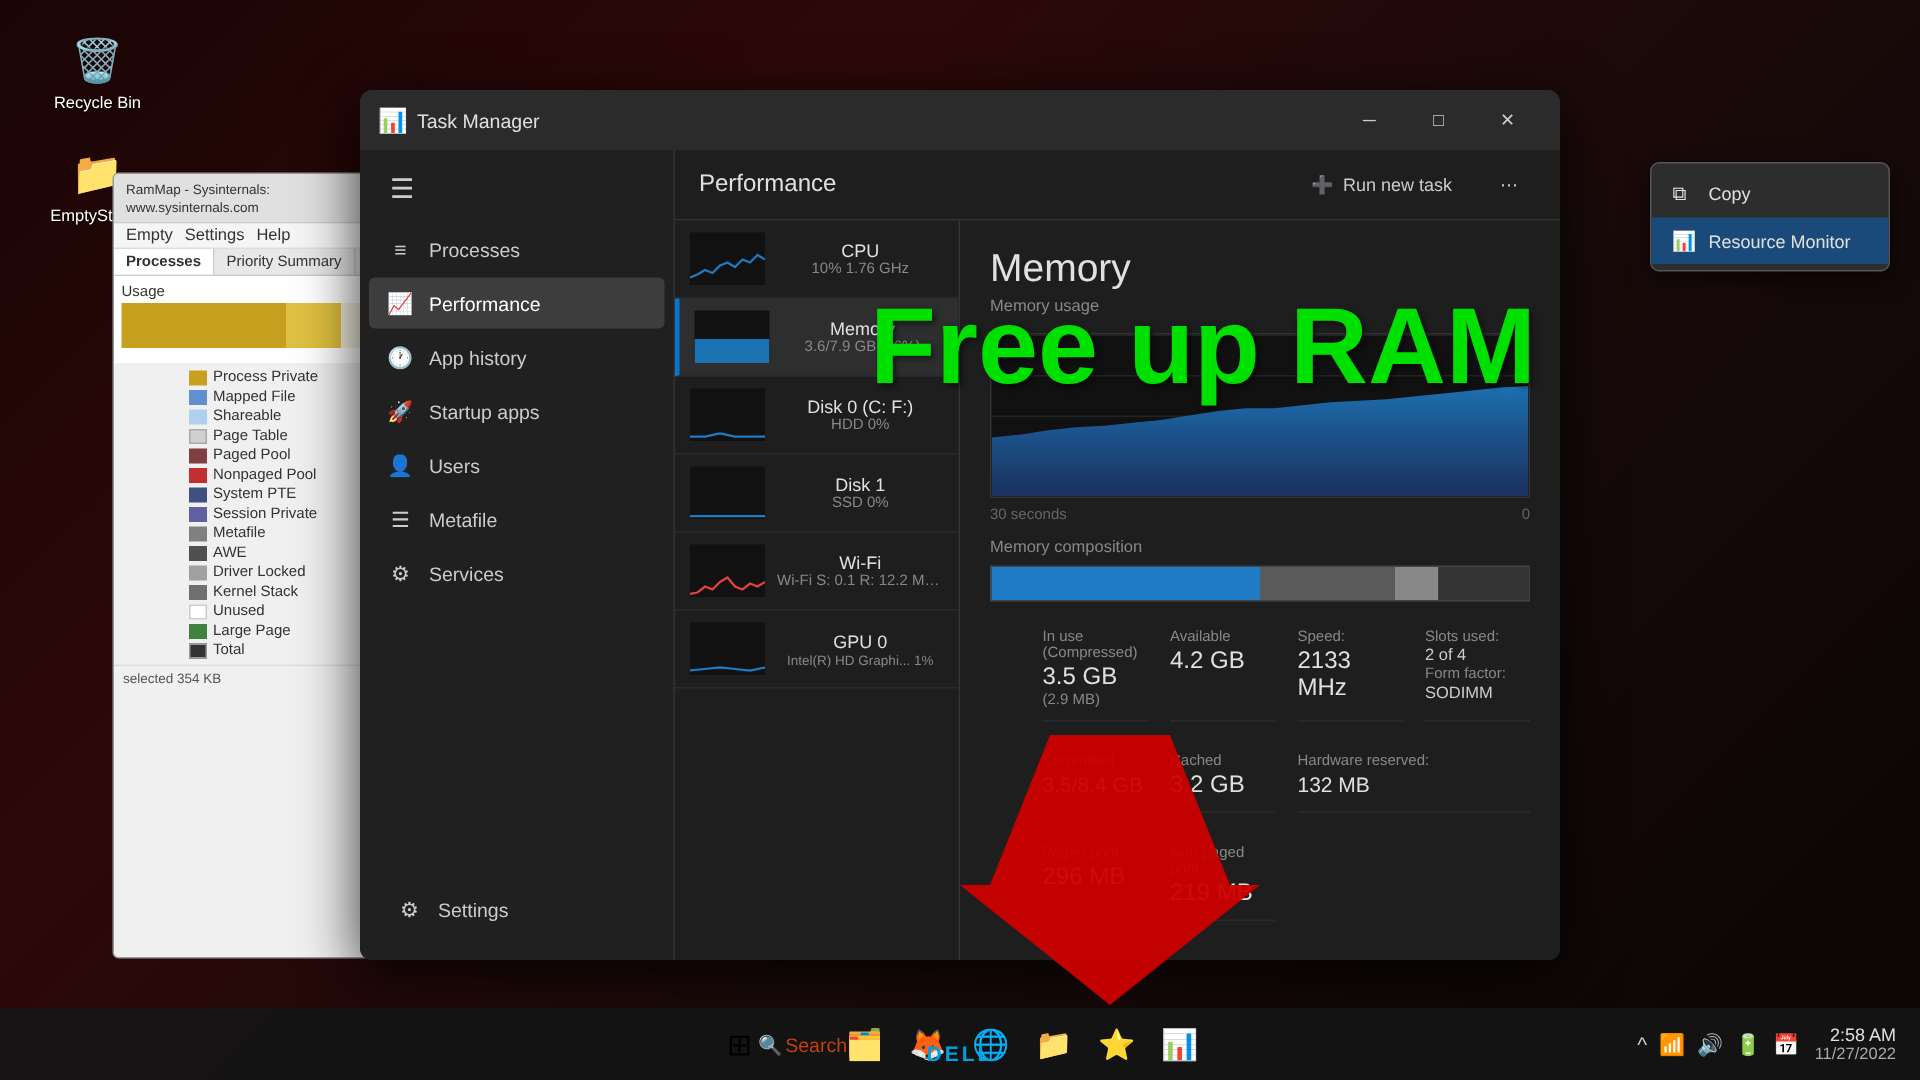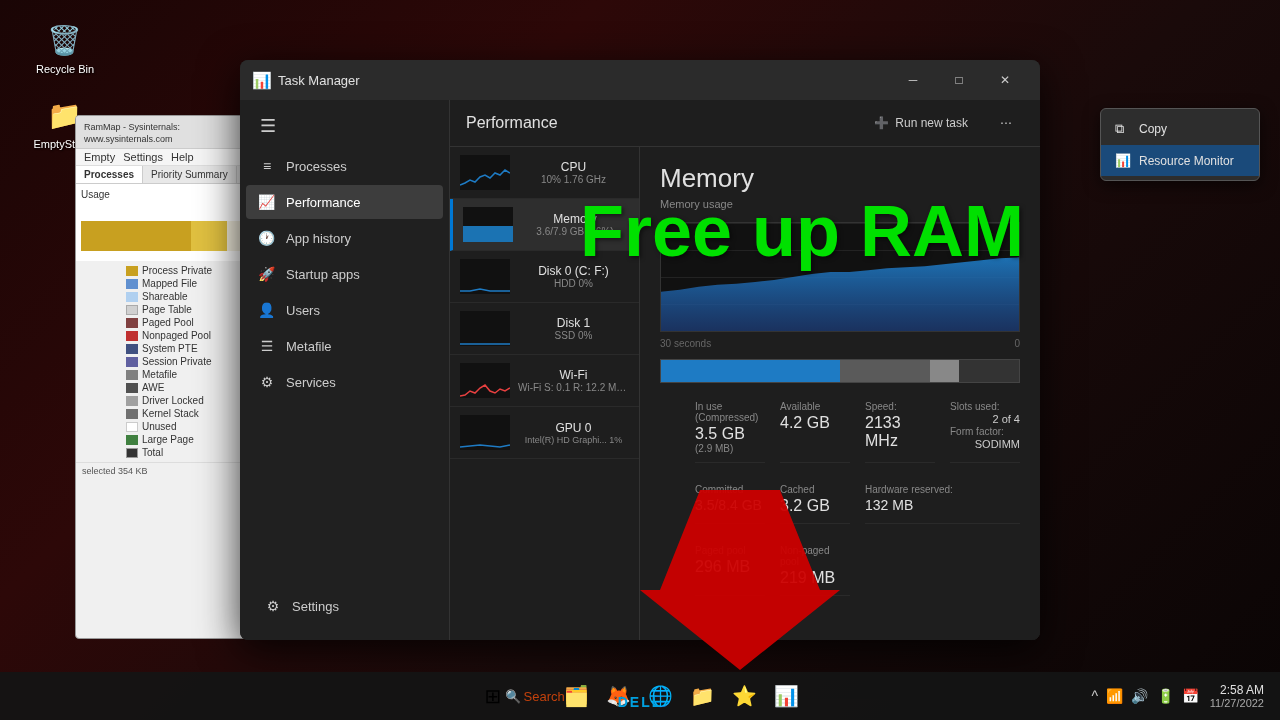--- a/index.html
+++ b/index.html
@@ -398,21 +398,20 @@
       flex-direction: column;
       gap: 1px;
     }
     .stat-sub-row {
       color: #888;
       font-size: 10px;
     }
     .stat-sub-val {
       color: #ccc;
       font-size: 11px;
-      text-align: right;
     }
 
     
     .context-menu {
       position: absolute;
       top: 108px;
       right: 20px;
       width: 160px;
       background: #2d2d2d;
       border: 1px solid #555;
@@ -548,21 +547,21 @@
     <div class="rammap-menu">
       <span style="cursor:pointer;">Empty</span>
       <span style="cursor:pointer;">Settings</span>
       <span style="cursor:pointer;">Help</span>
     </div>
     <div class="rammap-tabs">
       <div class="rammap-tab active">Processes</div>
       <div class="rammap-tab">Priority Summary</div>
     </div>
     <div class="rammap-bar-area">
-      <div style="font-size:10px; color:#333; margin-bottom:21px;">Usage</div>
+      <div style="font-size:10px; color:#333; margin-bottom:2px;">Usage</div>
       <div class="rammap-big-bar"></div>
     </div>
     <div class="rammap-legend">
       <div class="legend-row">
         <div class="legend-color" style="background:#c8a020;"></div>
         <span>Process Private</span>
         <span style="margin-left:auto;">1,</span>
       </div>
       <div class="legend-row">
         <div class="legend-color" style="background:#6090d0;"></div>
@@ -791,20 +790,21 @@
                   </linearGradient>
                 </defs>
                 <polygon points="0,110 0,70 20,68 40,65 60,63 80,62 100,60 120,58 140,55 160,52 180,50 200,50 220,48 240,46 260,45 280,44 300,42 320,40 340,38 360,36 380,35 380,110" fill="url(#memGrad)"></polygon>
               </svg>
             </div>
             <div class="chart-label-row">
               <span>30 seconds</span>
               <span>0</span>
             </div>
 
+            <div class="memory-composition-title">Memory composition</div>
             <div class="memory-composition-bar">
               <div class="comp-seg-blue"></div>
               <div class="comp-seg-gray1"></div>
               <div class="comp-seg-gray2"></div>
               <div class="comp-seg-dark"></div>
             </div>
 
             <div class="stats-grid">
               <div class="stat-item">
                 <div class="stat-label">In use (Compressed)</div>

